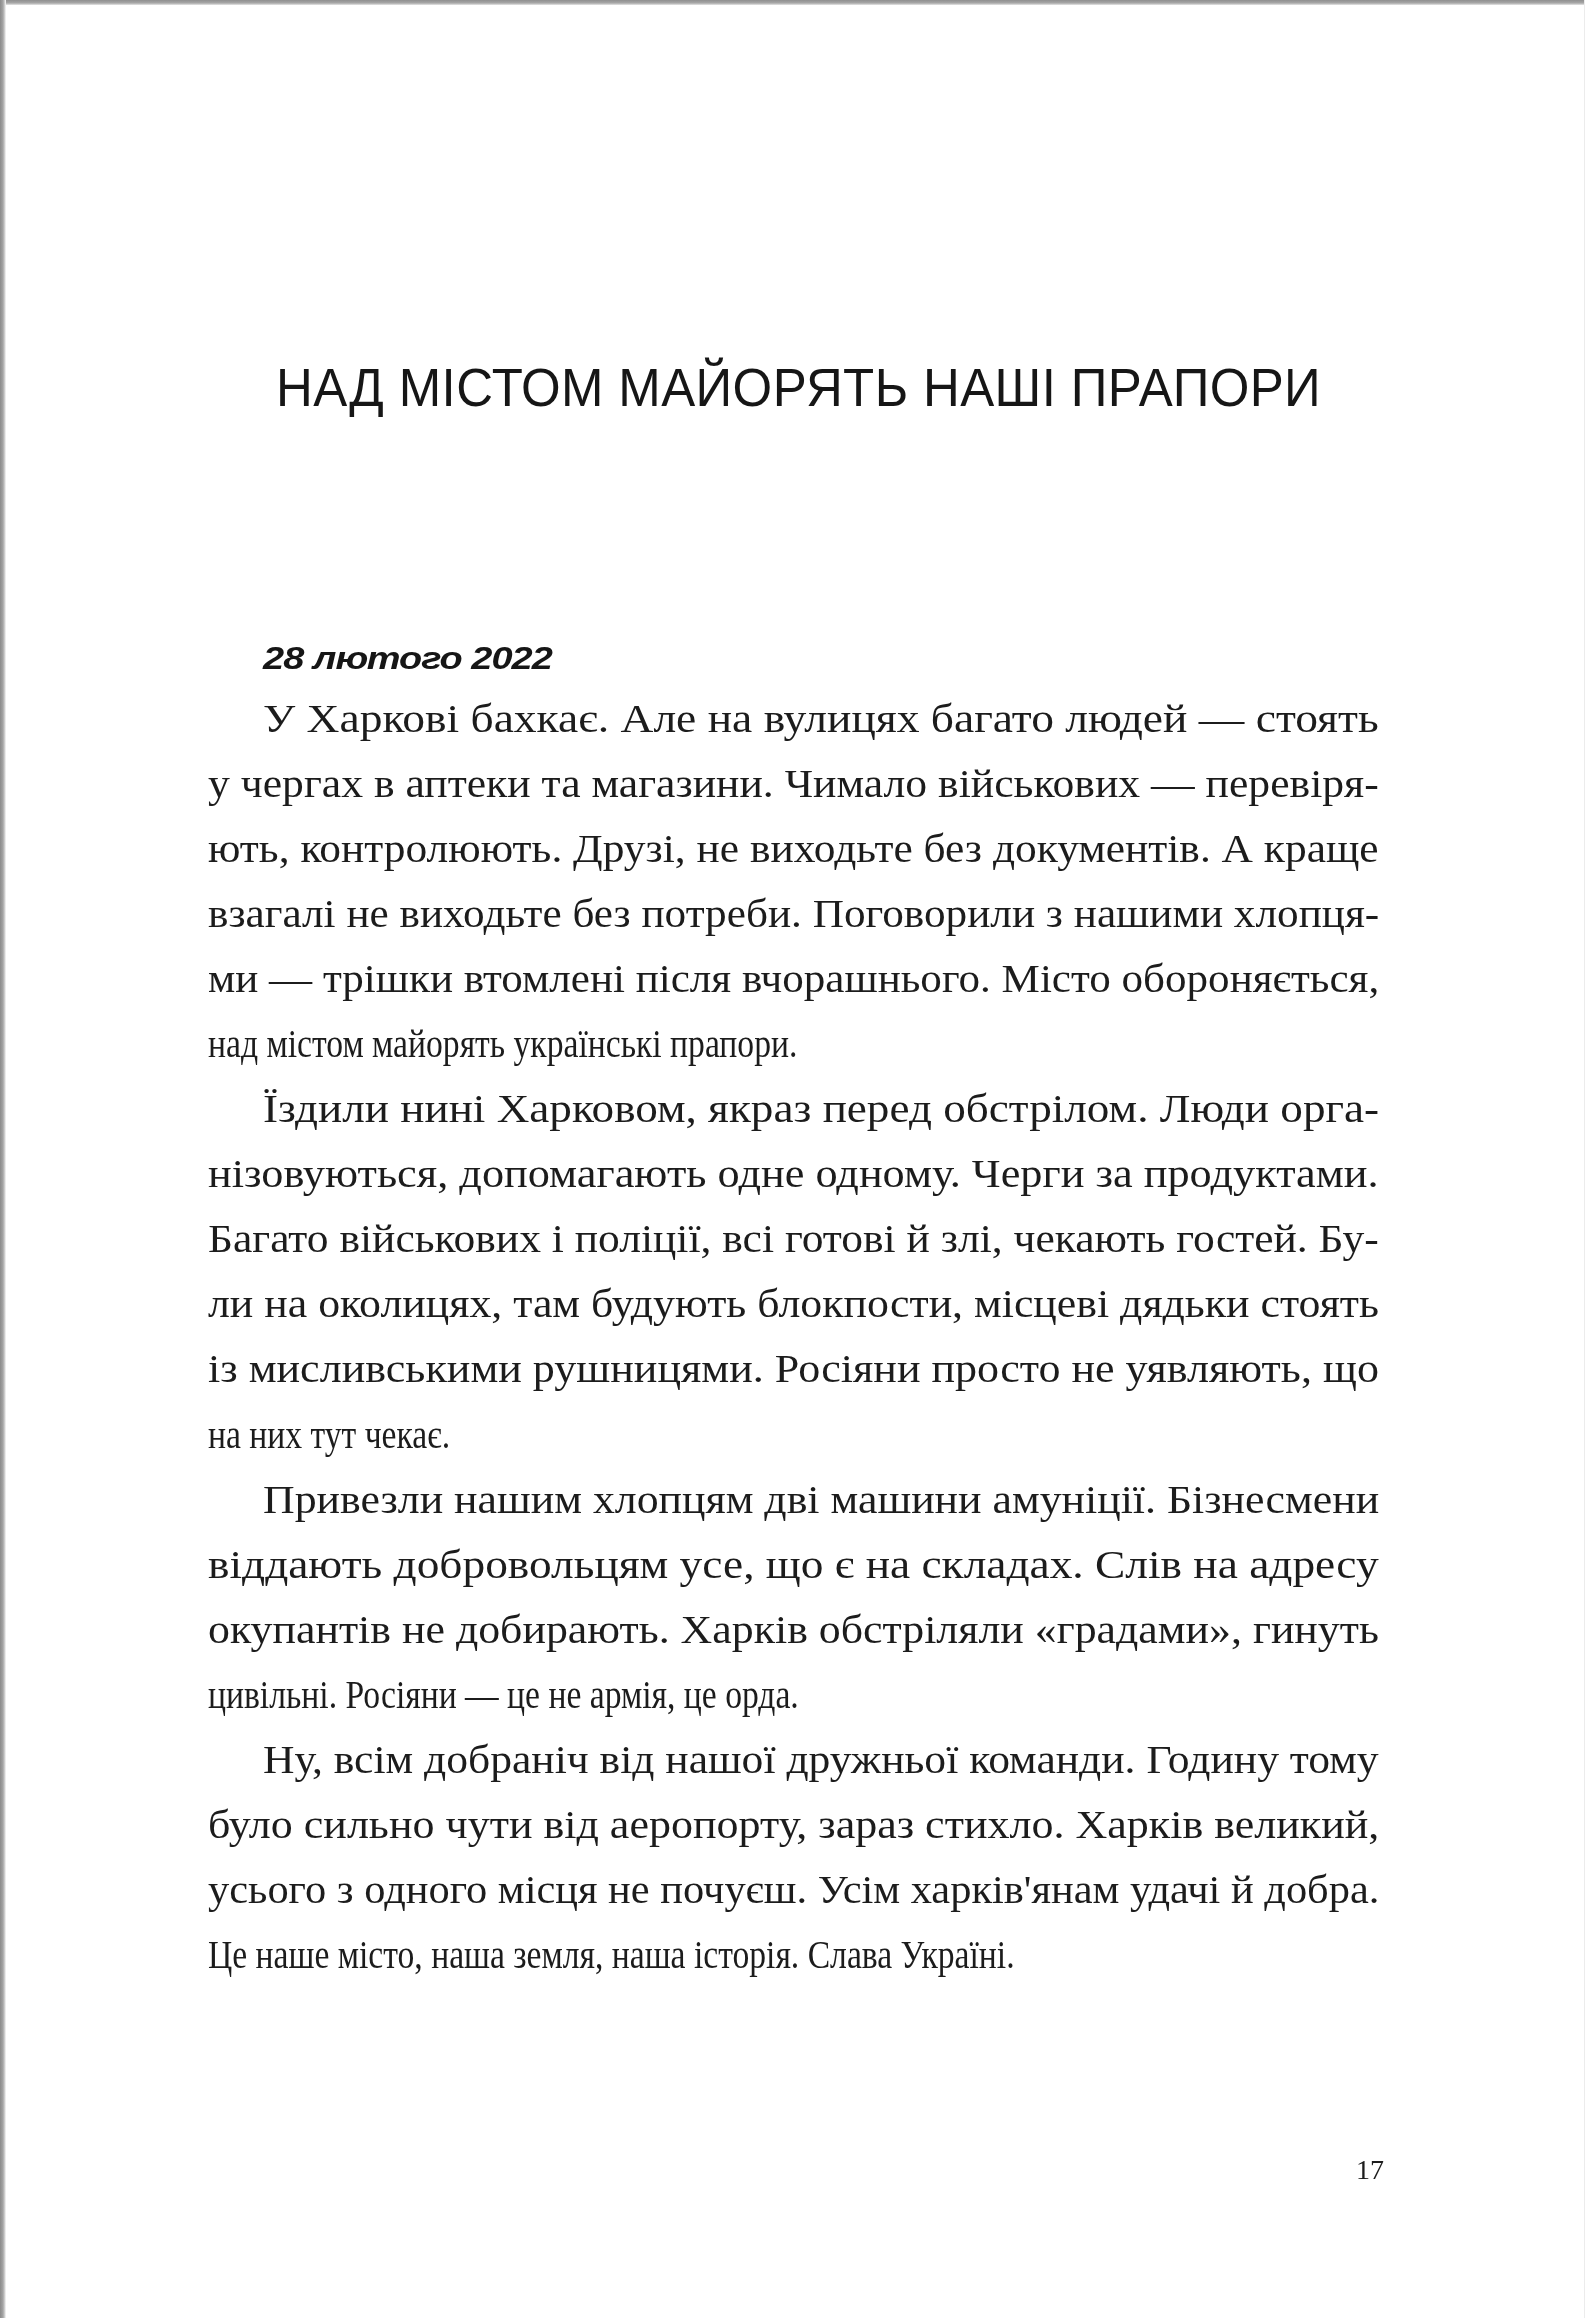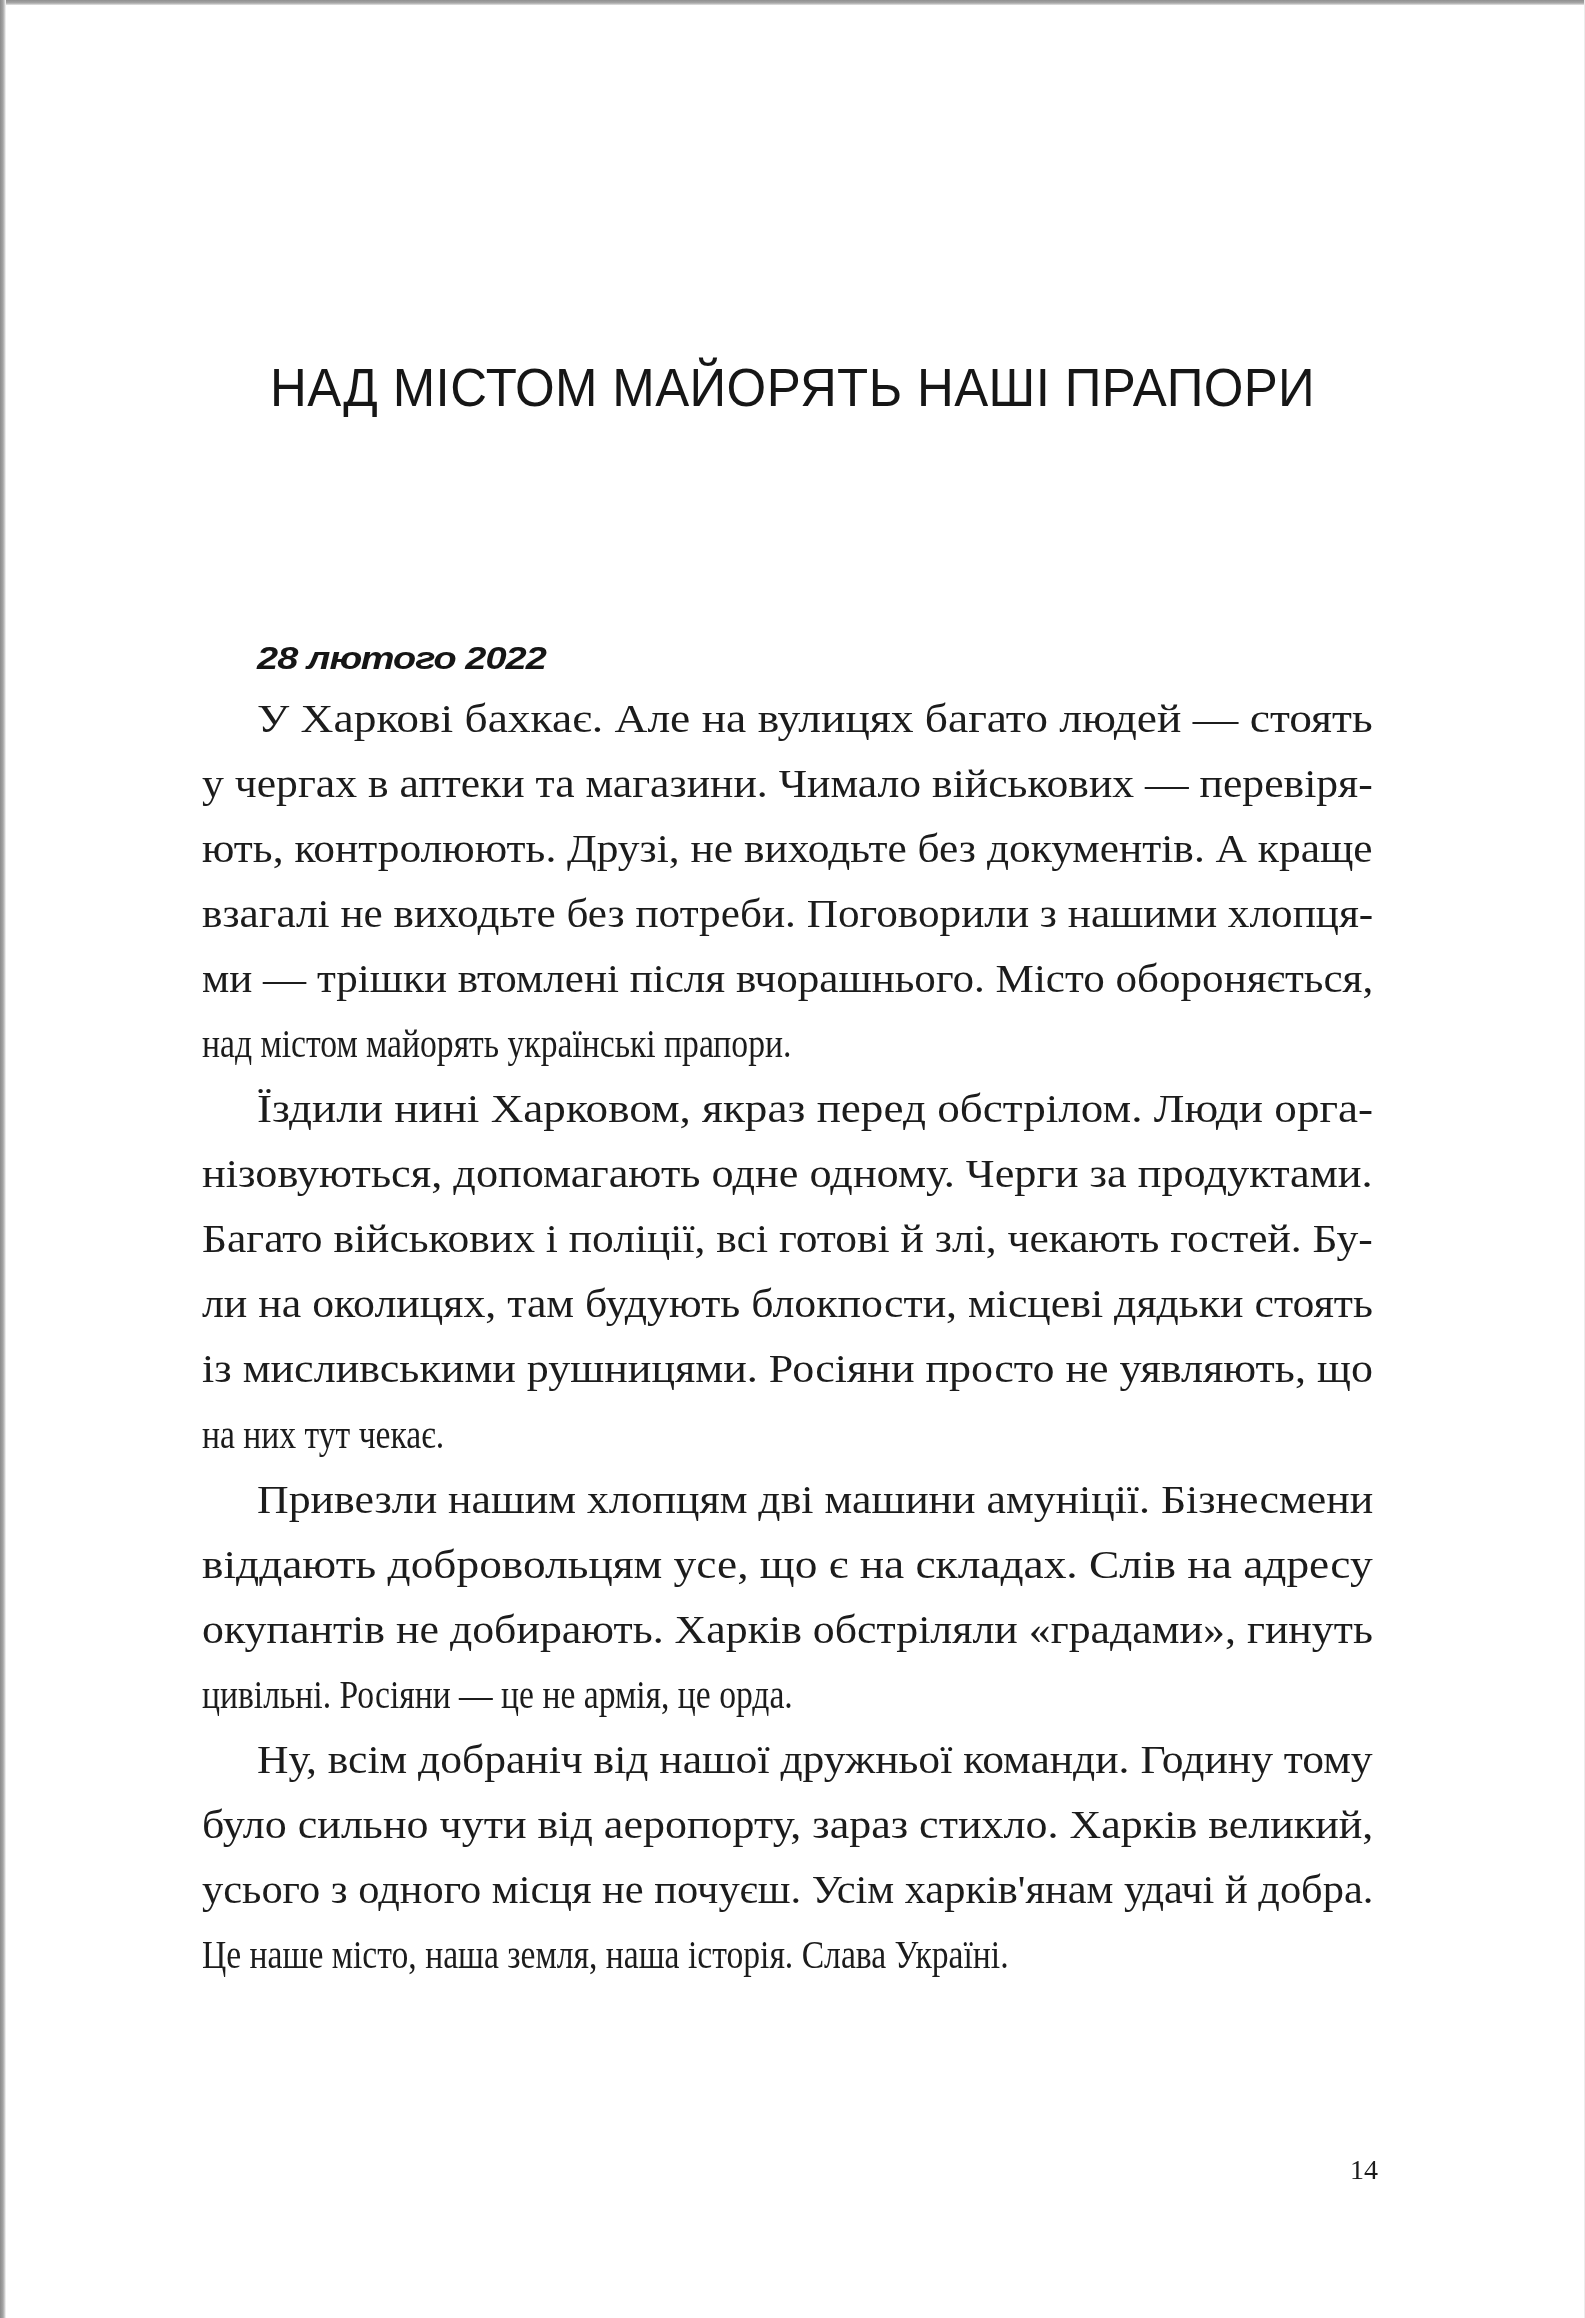--- a/index.html
+++ b/index.html
@@ -26,21 +26,21 @@
       background: linear-gradient(to right, #8a8a8a 0%, #a5a5a5 50%, #dcdcdc 85%, #ffffff 100%);
     }
     .frame-right {
       position: absolute;
       right: 0; top: 0;
       width: 1.7px; height: 2319px;
       background: #ececec;
     }
     .page {
       position: absolute;
-      left: 0; top: 0;
+      left: 6px; top: 0;
       width: 1364px; height: 2319px;
     }
     .chapter-title {
       position: absolute;
       left: 270px;
       top: 355px;
       width: 1043px;
       height: 66px;
       margin: 0;
       font-family: "Liberation Sans", sans-serif;
@@ -124,15 +124,15 @@
     <div class="line" style="top: 1532px; transform: scaleX(1.107);">віддають добровольцям усе, що є на складах. Слів на адресу</div>
     <div class="line" style="top: 1597px; transform: scaleX(1.0697);">окупантів не добирають. Харків обстріляли «градами», гинуть</div>
     <div class="line" style="top: 1662px; transform: scaleX(0.82);">цивільні. Росіяни — це не армія, це орда.</div>
 
     <div class="line indent" style="top: 1727px; transform: scaleX(1.0633);">Ну, всім добраніч від нашої дружньої команди. Годину тому</div>
     <div class="line" style="top: 1792px; transform: scaleX(1.0737);">було сильно чути від аеропорту, зараз стихло. Харків великий,</div>
     <div class="line" style="top: 1857px; transform: scaleX(1.0348);">усього з одного місця не почуєш. Усім харків'янам удачі й добра.</div>
     <div class="line" style="top: 1922px; transform: scaleX(0.82);">Це наше місто, наша земля, наша історія. Слава Україні.</div>
   </div>
 
-  <div class="page-number">14</div>
+  <div class="page-number">17</div>
 </div>
 
 
 </body></html>

